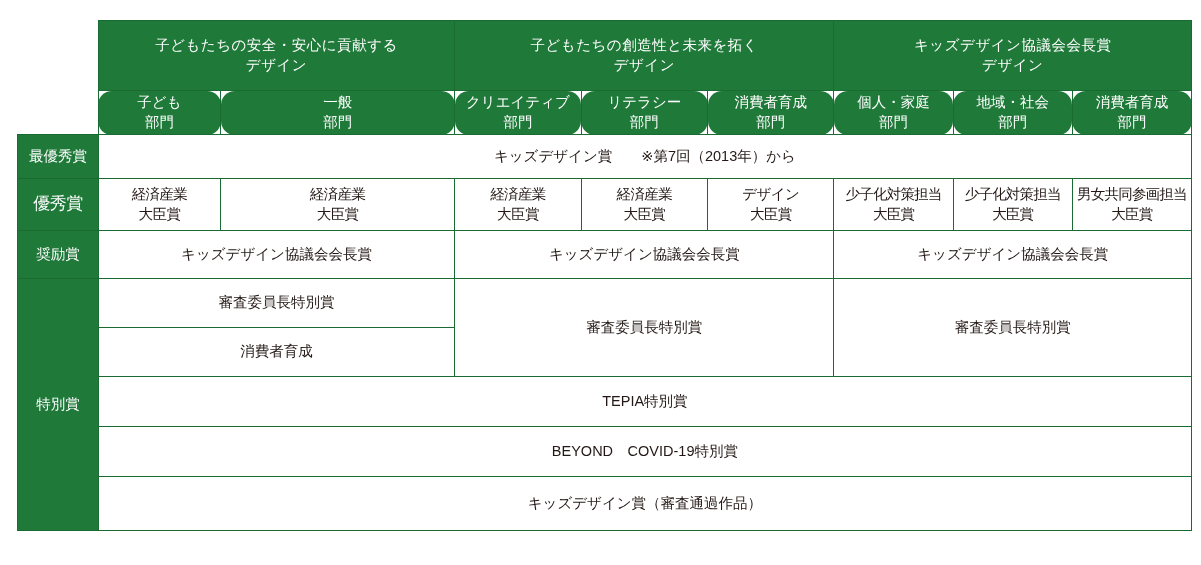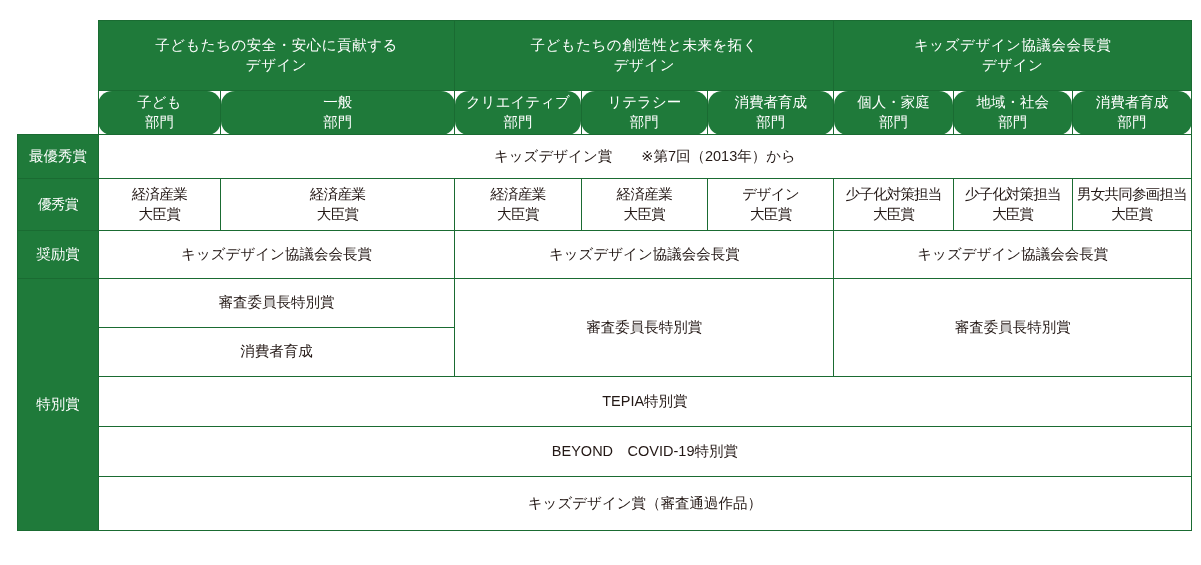--- a/index.html
+++ b/index.html
@@ -51,21 +51,21 @@
     height: 44px;
     border-radius: 14px;
   }
   .row-label {
     background: #1f7a3a;
     color: #ffffff;
     font-size: 14.5px;
     width: 78px;
   }
   .row-label.small {
-    font-size: 14px;
+    font-size: 17px;
     letter-spacing: -0.5px;
   }
   .corner {
     border: none !important;
     background: transparent;
   }
   .body-cell {
     background: #ffffff;
     color: #231815;
   }

